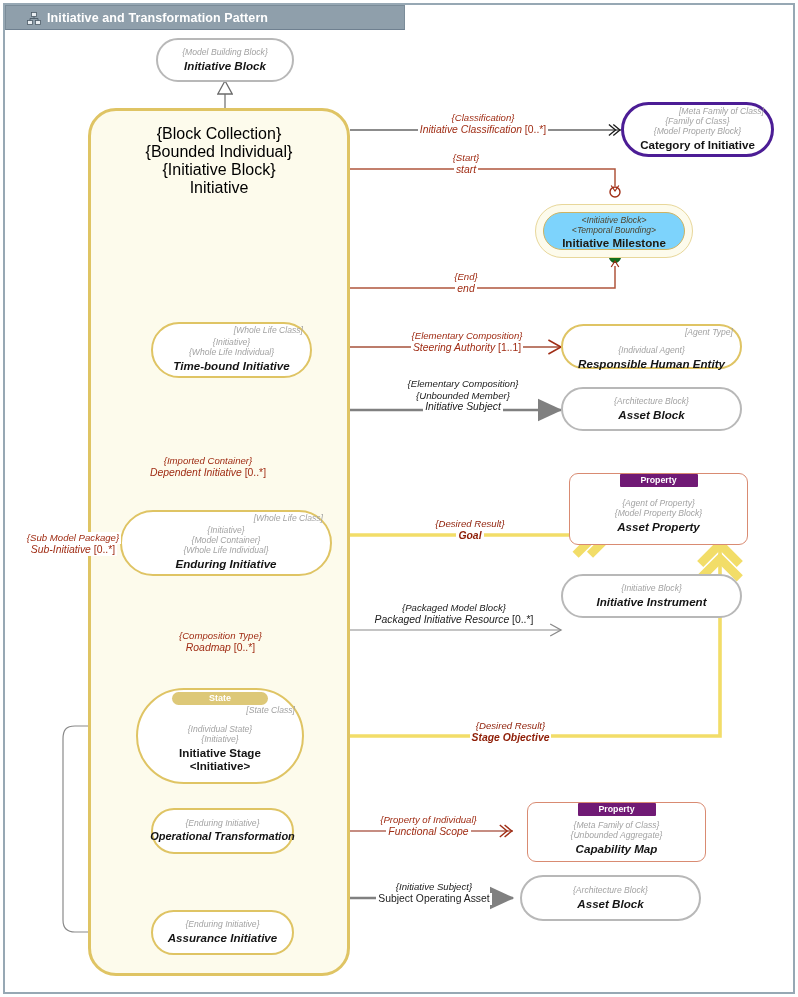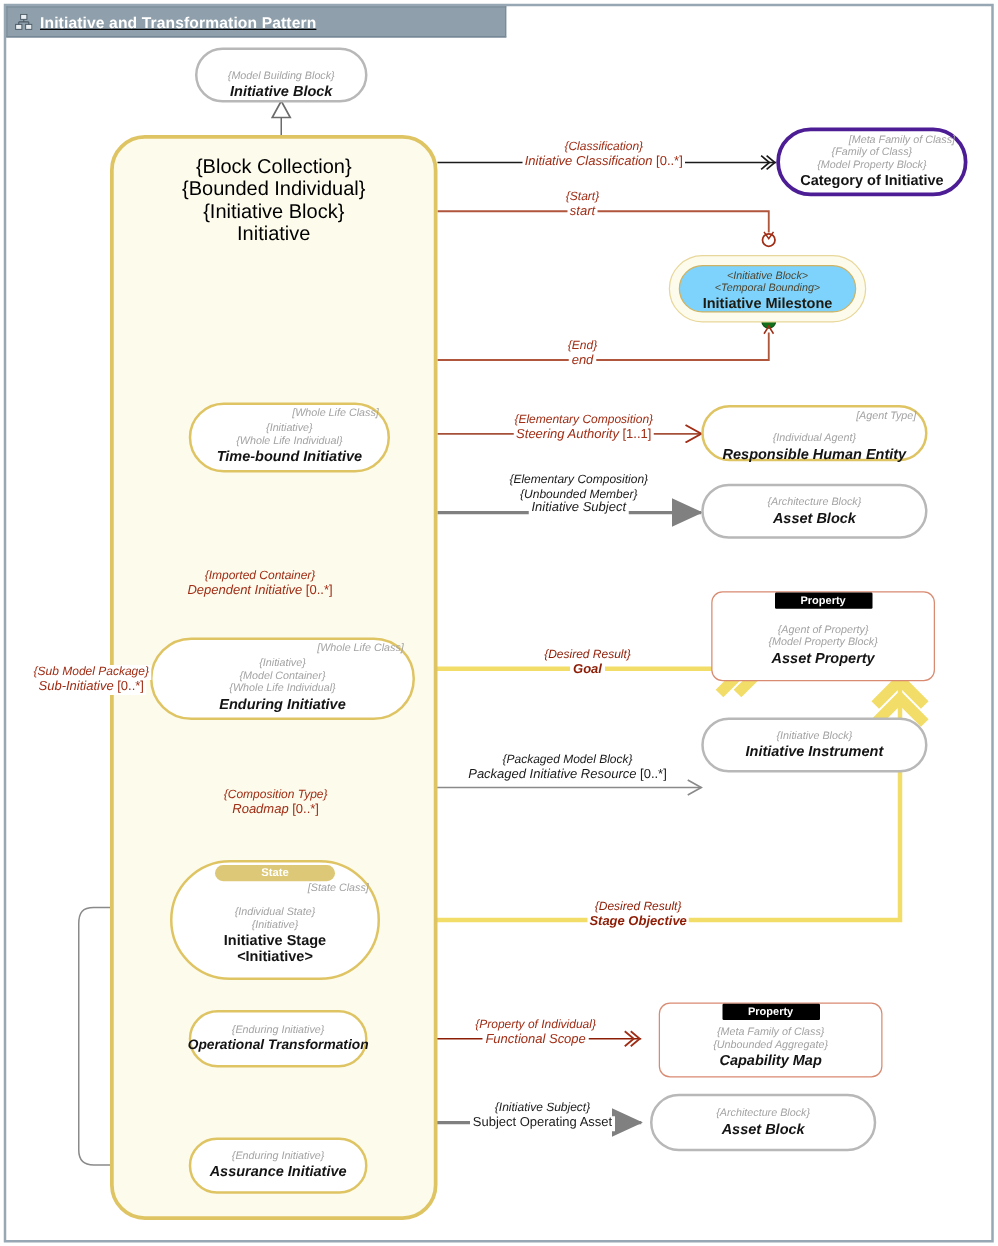--- a/index.html
+++ b/index.html
@@ -30,23 +30,22 @@
   }
   
   #titlebar {
     position: absolute;
     left: 5px; top: 5px;
     width: 400px; height: 25px;
     background: #8f9fab;
     border: 1px solid #7b8c99;
     border-bottom: 1px solid #6f8090;
     display: flex; align-items: center;
-    padding-left: 6px;
+    padding-left: 21px;
     z-index: 40;
-    text-decoration: underline;
   }
   #titlebar .ticon { width: 14px; height: 13px; position: relative; margin-right: 6px; flex: 0 0 auto; }
   #titlebar .title-text {
     color: #ffffff;
     font-size: 12.5px;
     font-weight: bold;
     letter-spacing: .1px;
     white-space: nowrap;
   }
   
@@ -130,21 +129,21 @@
     align-items: center; justify-content: flex-end;
   }
   .milestone-inner .st { color: #4e4530; font-size: 8.6px; font-style: italic; }
   .milestone-inner .nm { font-size: 11.6px; font-weight: bold; color: #1d1a12; margin-top: 1px; }
 
   
   .tab-prop {
     position: absolute;
     left: 50%; transform: translateX(-50%);
     top: -0.5px;
-    background: #000000;
+    background: #701a75;
     color: #ffffff;
     font-size: 8.8px;
     font-weight: bold;
     padding: 1px 0 2px 0;
     width: 78px;
     border-radius: 1px;
   }
   .tab-state {
     position: absolute;
     left: 50%; transform: translateX(-50%);
@@ -279,21 +278,21 @@
       <path d="M296 706 L712 706 L712 516" fill="none" stroke="#f2dd68" stroke-width="3.6" marker-end="url(#chevYellow)"></path>
 
       <path d="M286 801 L505 801" fill="none" stroke="#8e1d06" stroke-width="1.2" marker-end="url(#chevRed)"></path>
 
       <path d="M216 824 L216 860 L252 868 L505 868" fill="none" stroke="#808080" stroke-width="2.6" marker-end="url(#solidGrey)"></path>
 
       <path d="M134 705 C126 697 122 696 112 696 L67 696 C58 696 55 700 55 709
                L55 890 C55 898 59 902 67 902 L116 902" fill="none" stroke="#8a8a8a" stroke-width="1.2" marker-end="url(#openGrey)"></path>
     </svg>
 
-    <div class="node pill-grey" style="left:148px; top:8px; width:138px; height:44px;justify-content:flex-end;">
+    <div class="node pill-grey" style="left:148px; top:8px; width:138px; height:44px;">
       <div class="st">{Model Building Block}</div>
       <div class="nm">Initiative Block</div>
     </div>
 
     <div class="node pill-purple" style="left:613px; top:72px; width:153px; height:55px;">
       <div class="cnr">[Meta Family of Class]</div>
       <div class="st" style="margin-top:9px">{Family of Class}</div>
       <div class="st">{Model Property Block}</div>
       <div class="nm up">Category of Initiative</div>
     </div>

